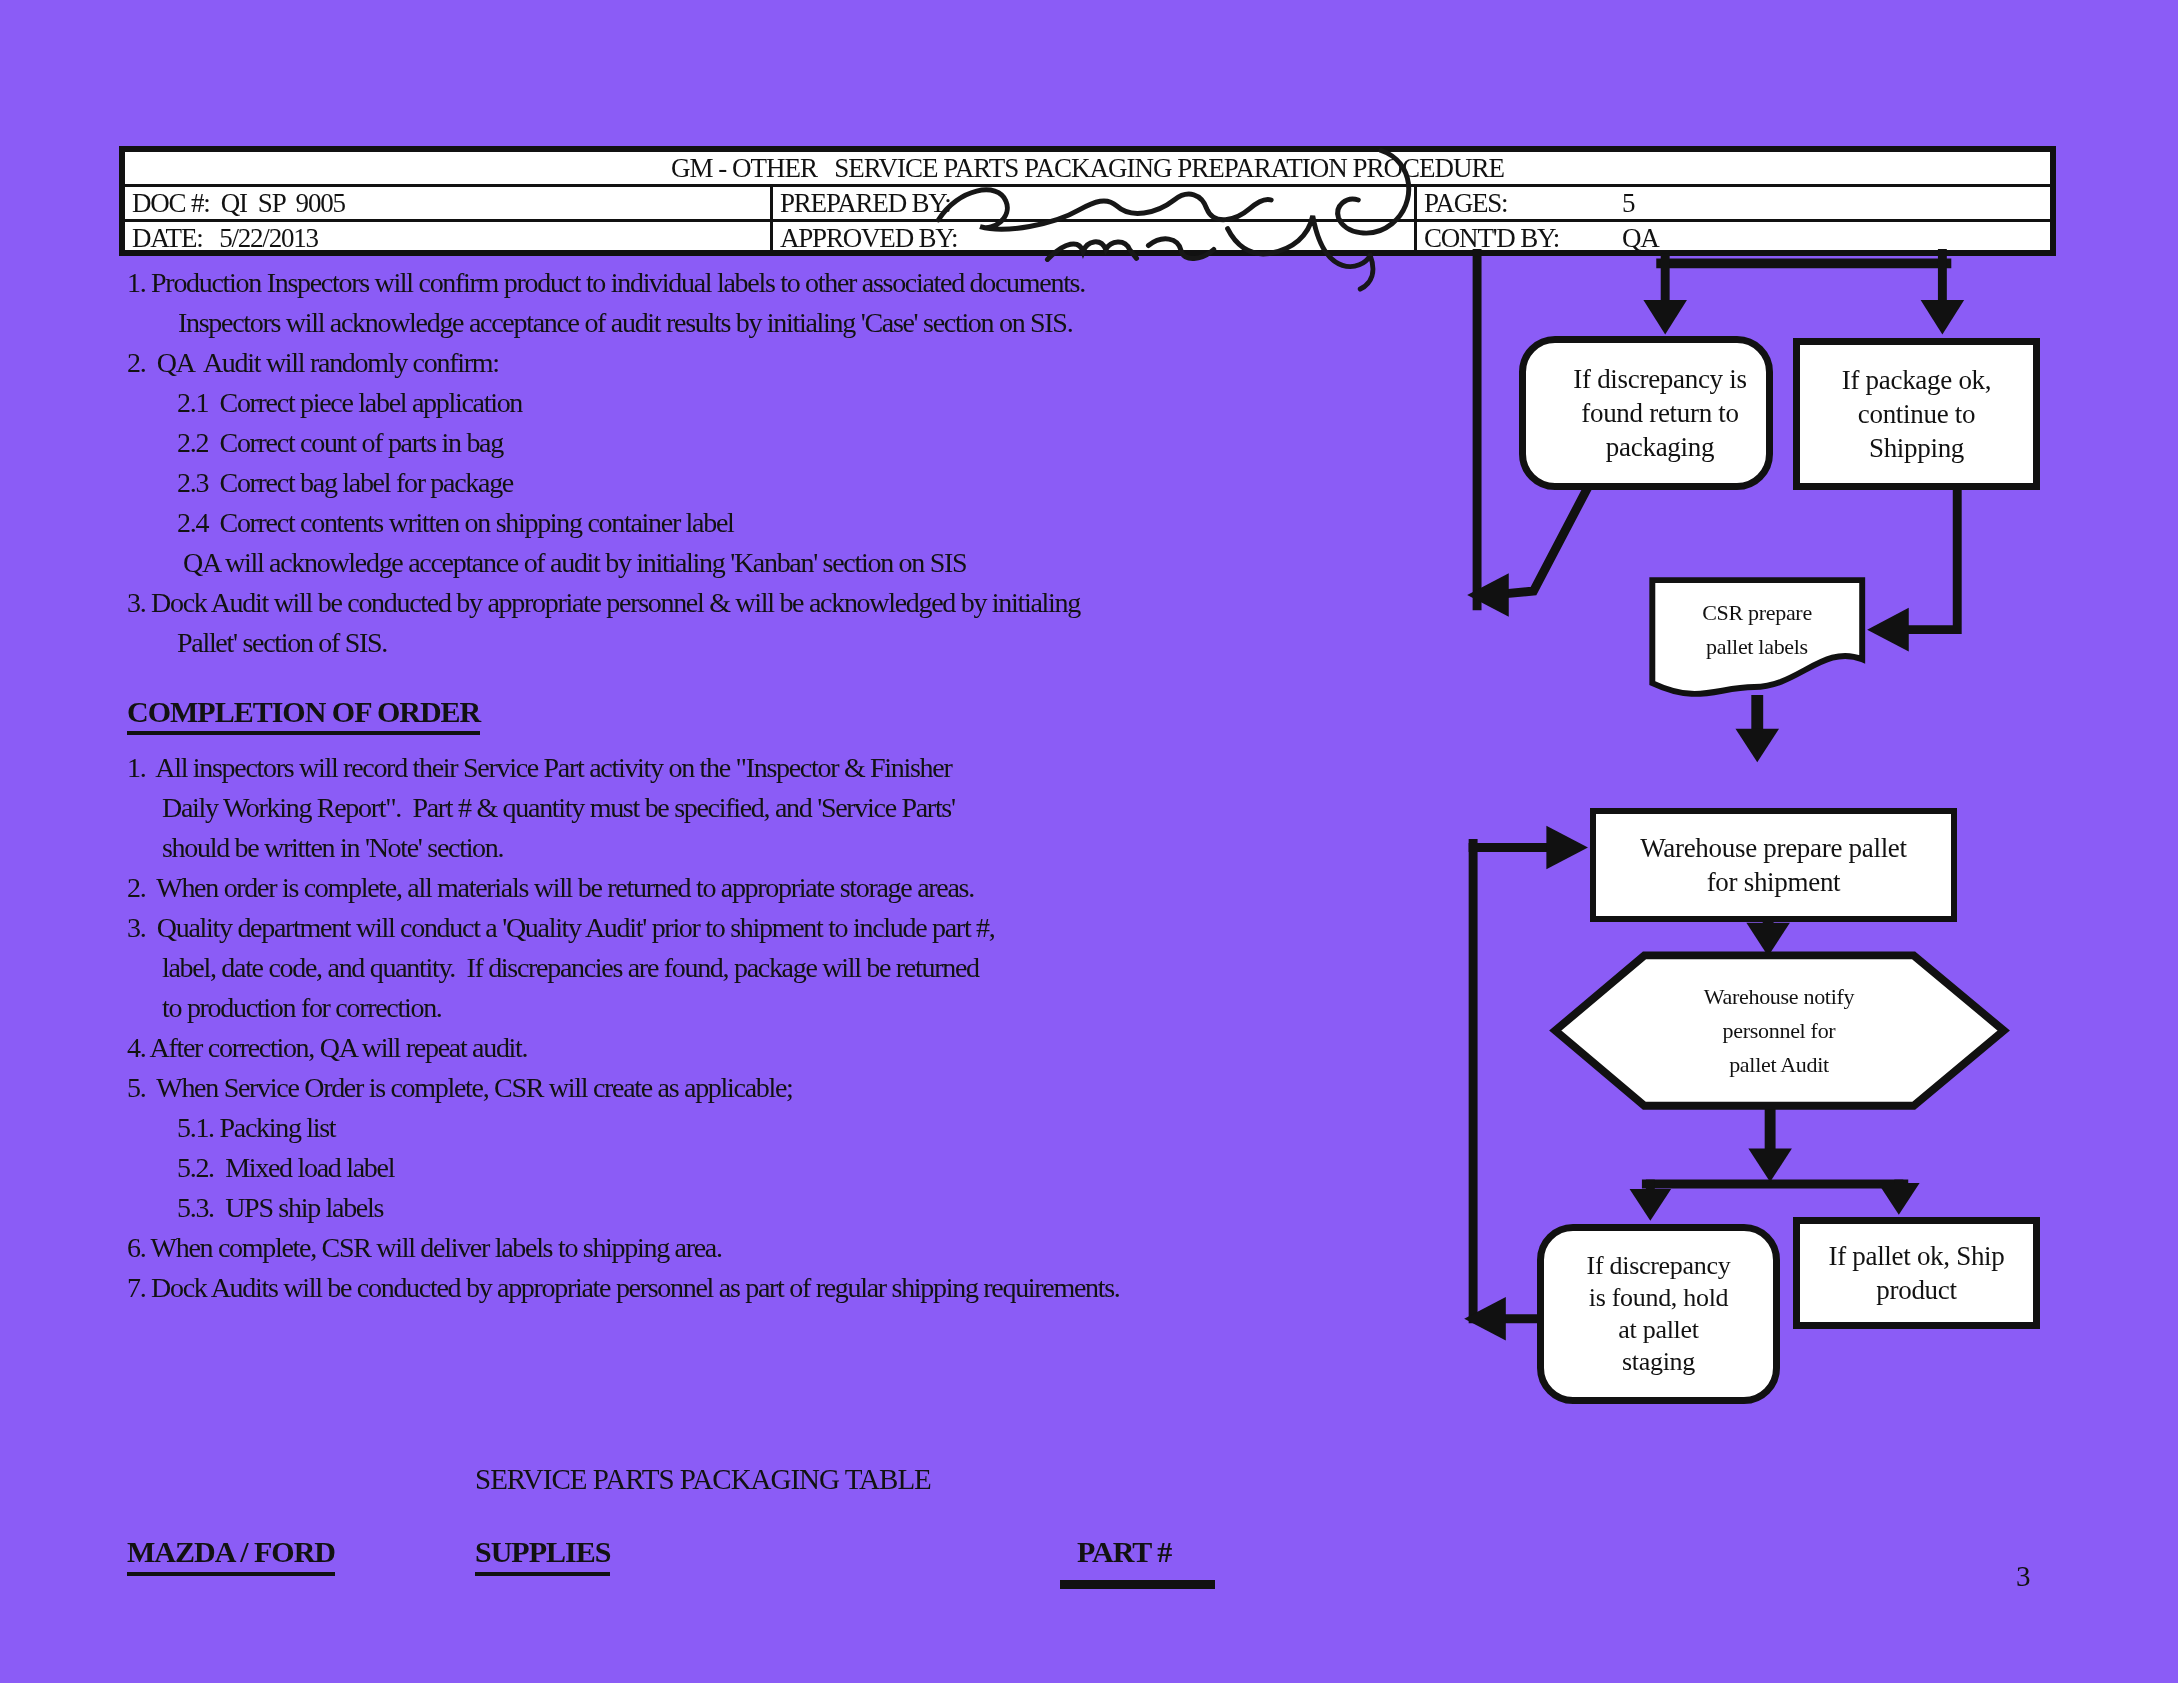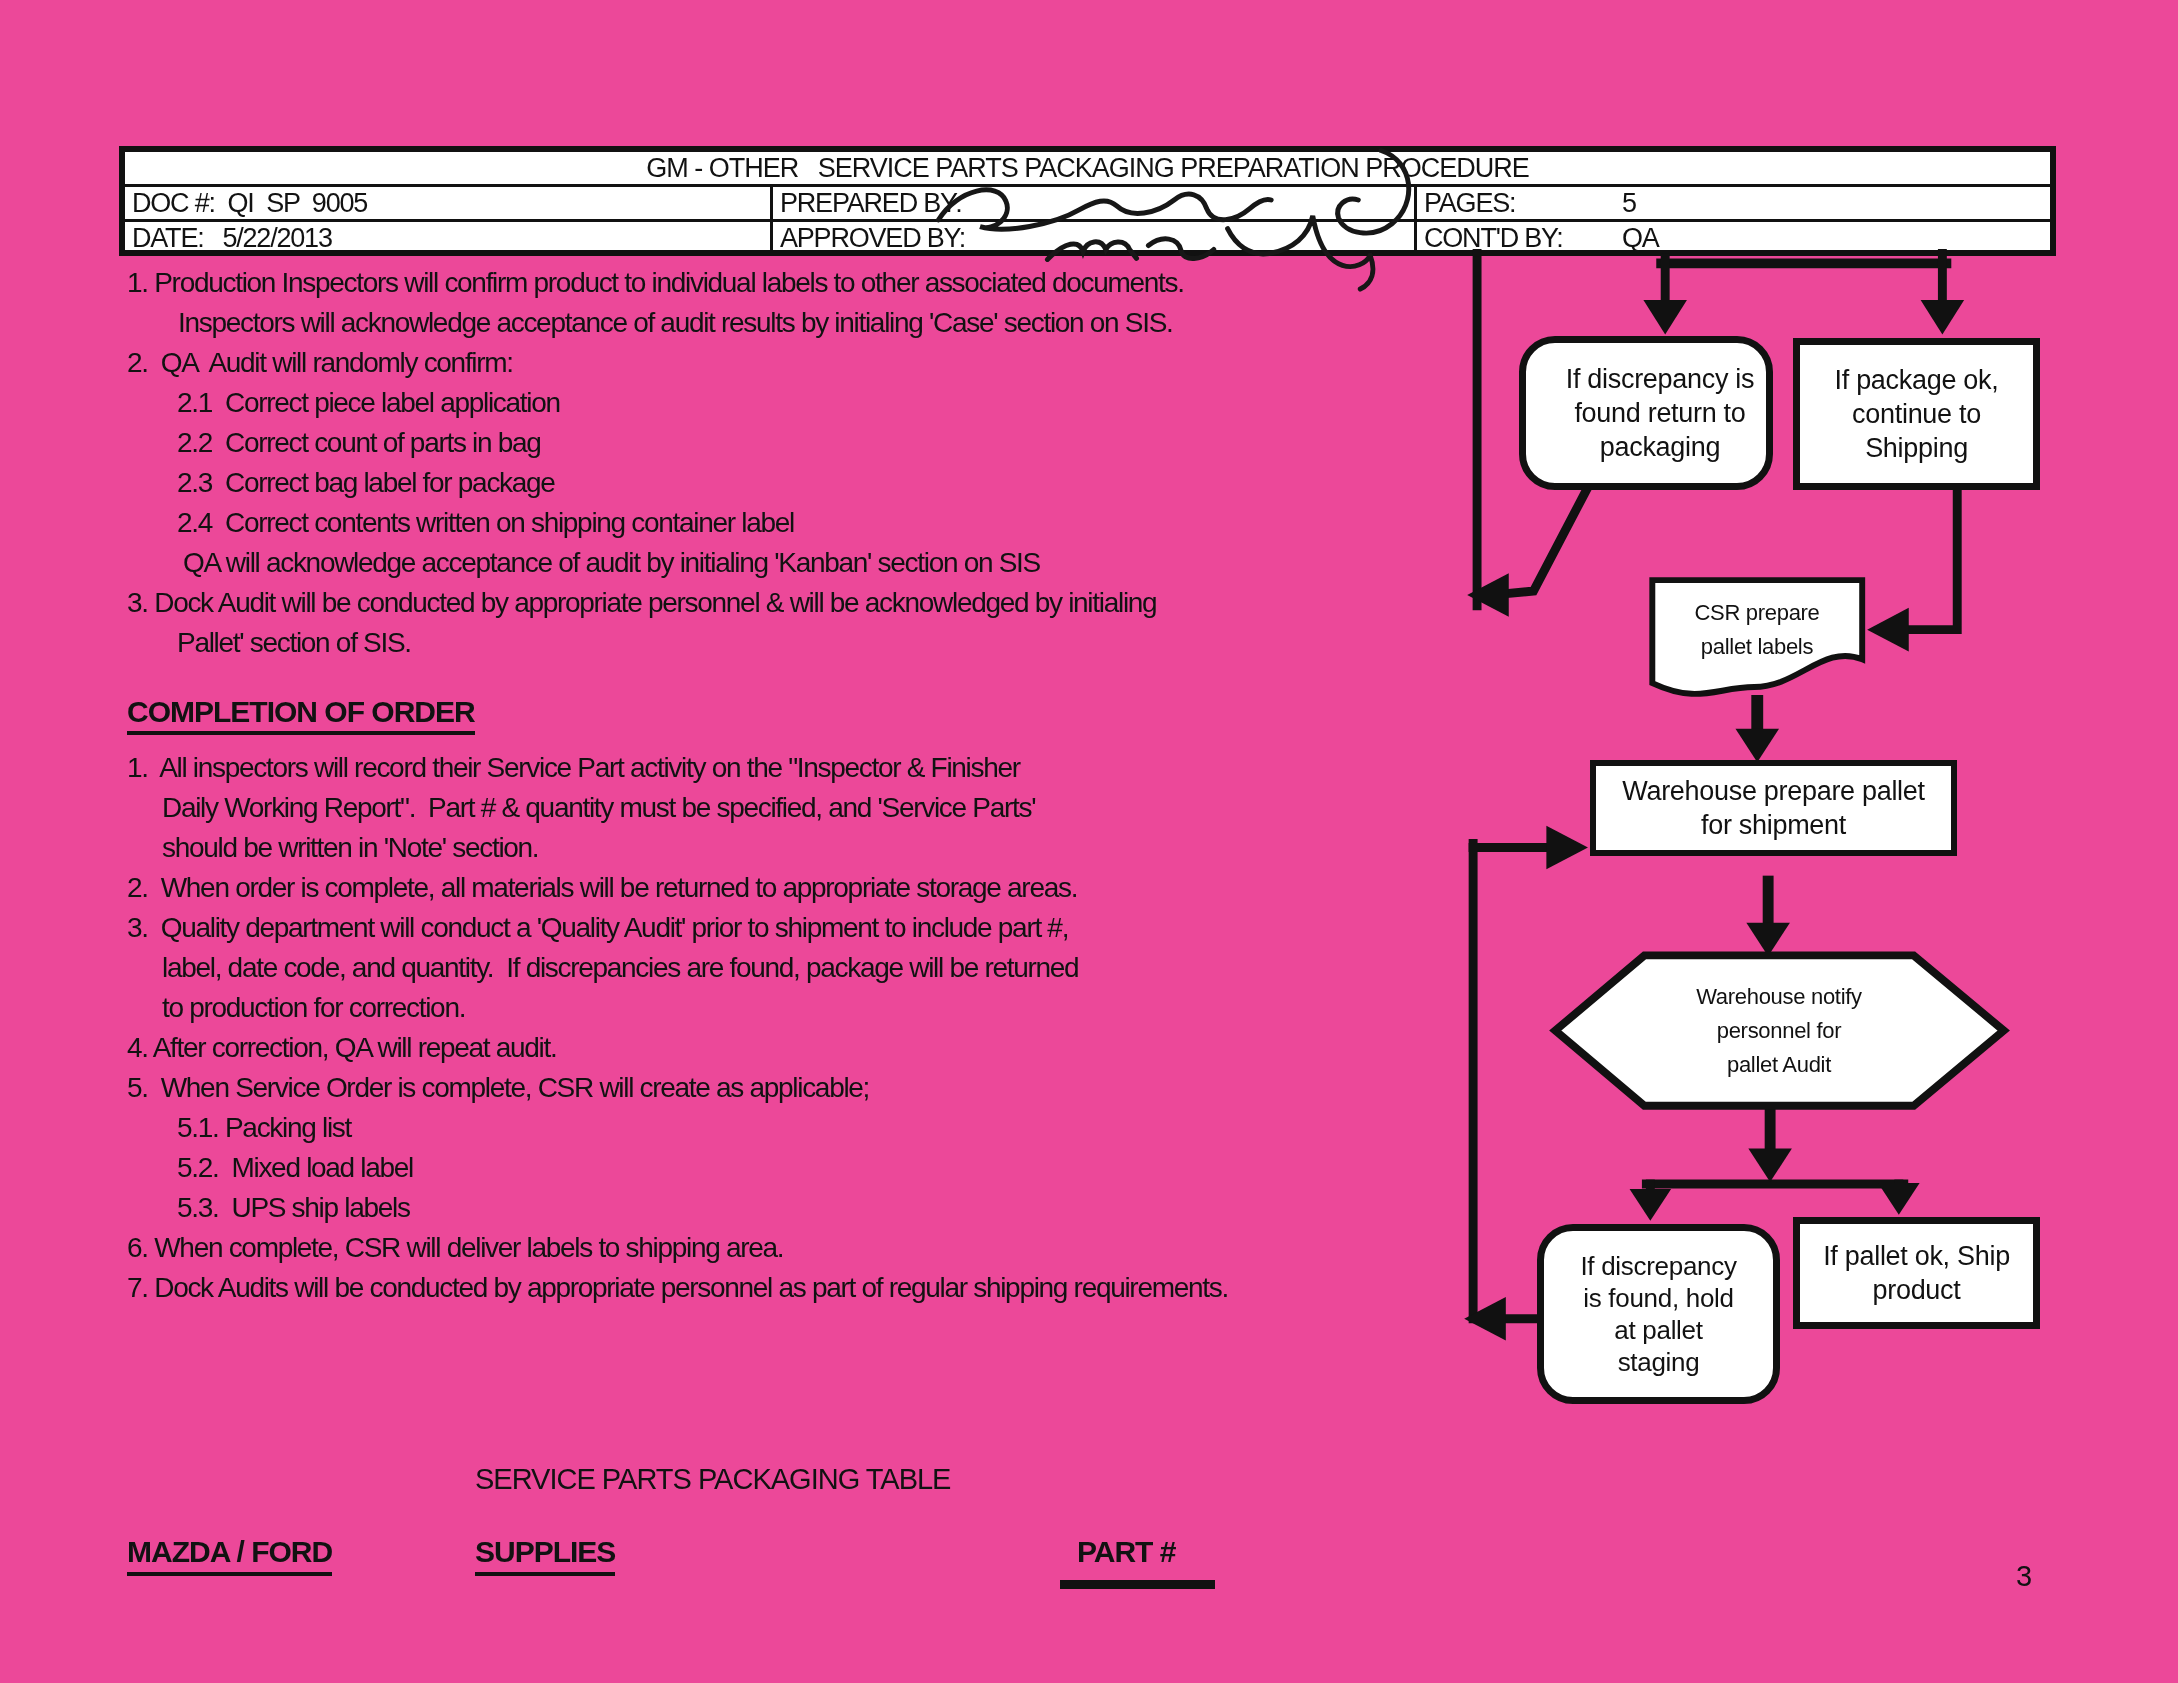--- a/index.html
+++ b/index.html
@@ -1,18 +1,18 @@
 <!DOCTYPE html>
 <html><head>
 <meta charset="utf-8">
 <style>
   html,body{margin:0;padding:0;background:#e8e8e8;}
   .page{
-    position:relative; width:2178px; height:1683px; background:#ec4899;
-    font-family:Liberation Sans, sans-serif; color:#121212; overflow:hidden;
+    position:relative; width:2178px; height:1683px; background:#8b5cf6;
+    font-family:Liberation Serif, serif; color:#121212; overflow:hidden;
   }
   
   .hdr{
     position:absolute; left:119px; top:146px; width:1937px; height:110px;
     border:6px solid #111; box-sizing:border-box; background:#fff; z-index:2;
   }
   .hdr-title{
     height:32px; border-bottom:3px solid #111; display:flex; align-items:center; justify-content:center;
     font-size:27px; letter-spacing:-1px; white-space:pre;
   }
@@ -165,21 +165,21 @@
 found return to
 packaging</div>
 
   <div class="fbox" style="left:1793px; top:338px; width:247px; height:152px;">If package ok,
 continue to
 Shipping</div>
 
   <div class="ftext" style="left:1652px; top:586px; width:210px; height:87px;">CSR prepare
 pallet labels</div>
 
-  <div class="fbox" style="left:1590px; top:760px; width:367px; height:96px; border-width:6px;">Warehouse prepare pallet
+  <div class="fbox" style="left:1590px; top:808px; width:367px; height:114px; border-width:6px;">Warehouse prepare pallet
 for shipment</div>
 
   <div class="ftext" style="left:1555px; top:960px; width:448px; height:141px;">Warehouse notify
 personnel for
 pallet Audit</div>
 
   <div class="fbox rounded" style="left:1537px; top:1224px; width:243px; height:180px; font-size:26px; line-height:32px;">If discrepancy
 is found, hold
 at pallet
 staging</div>

